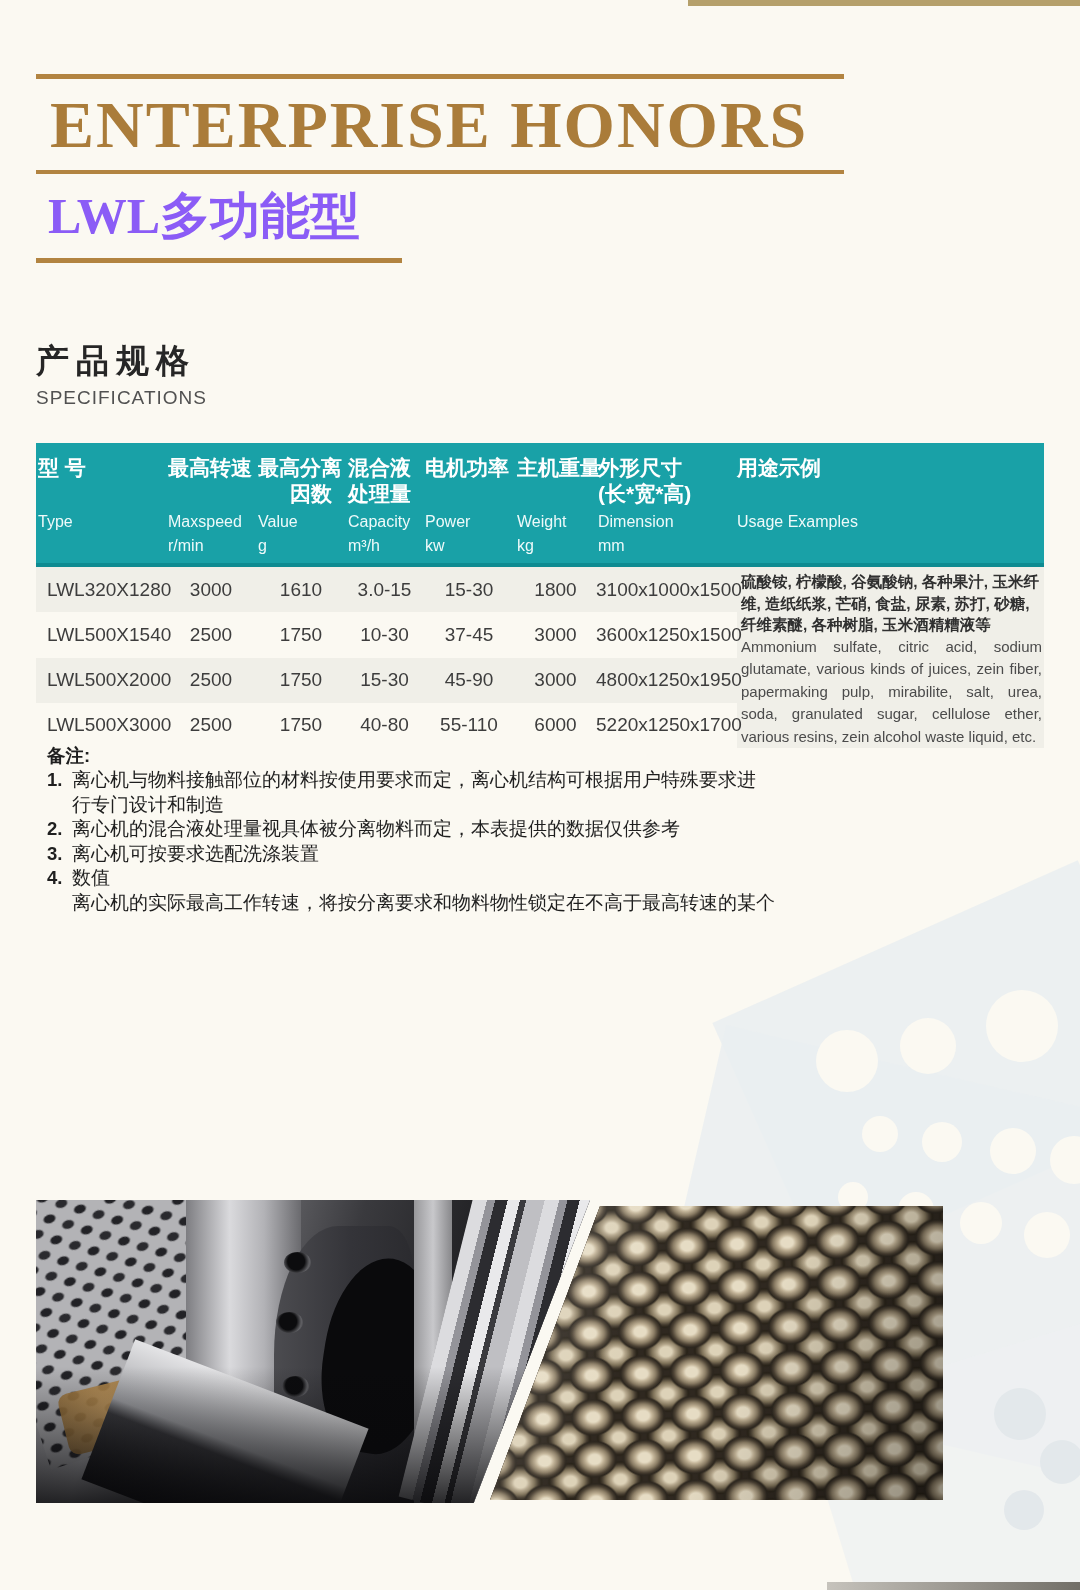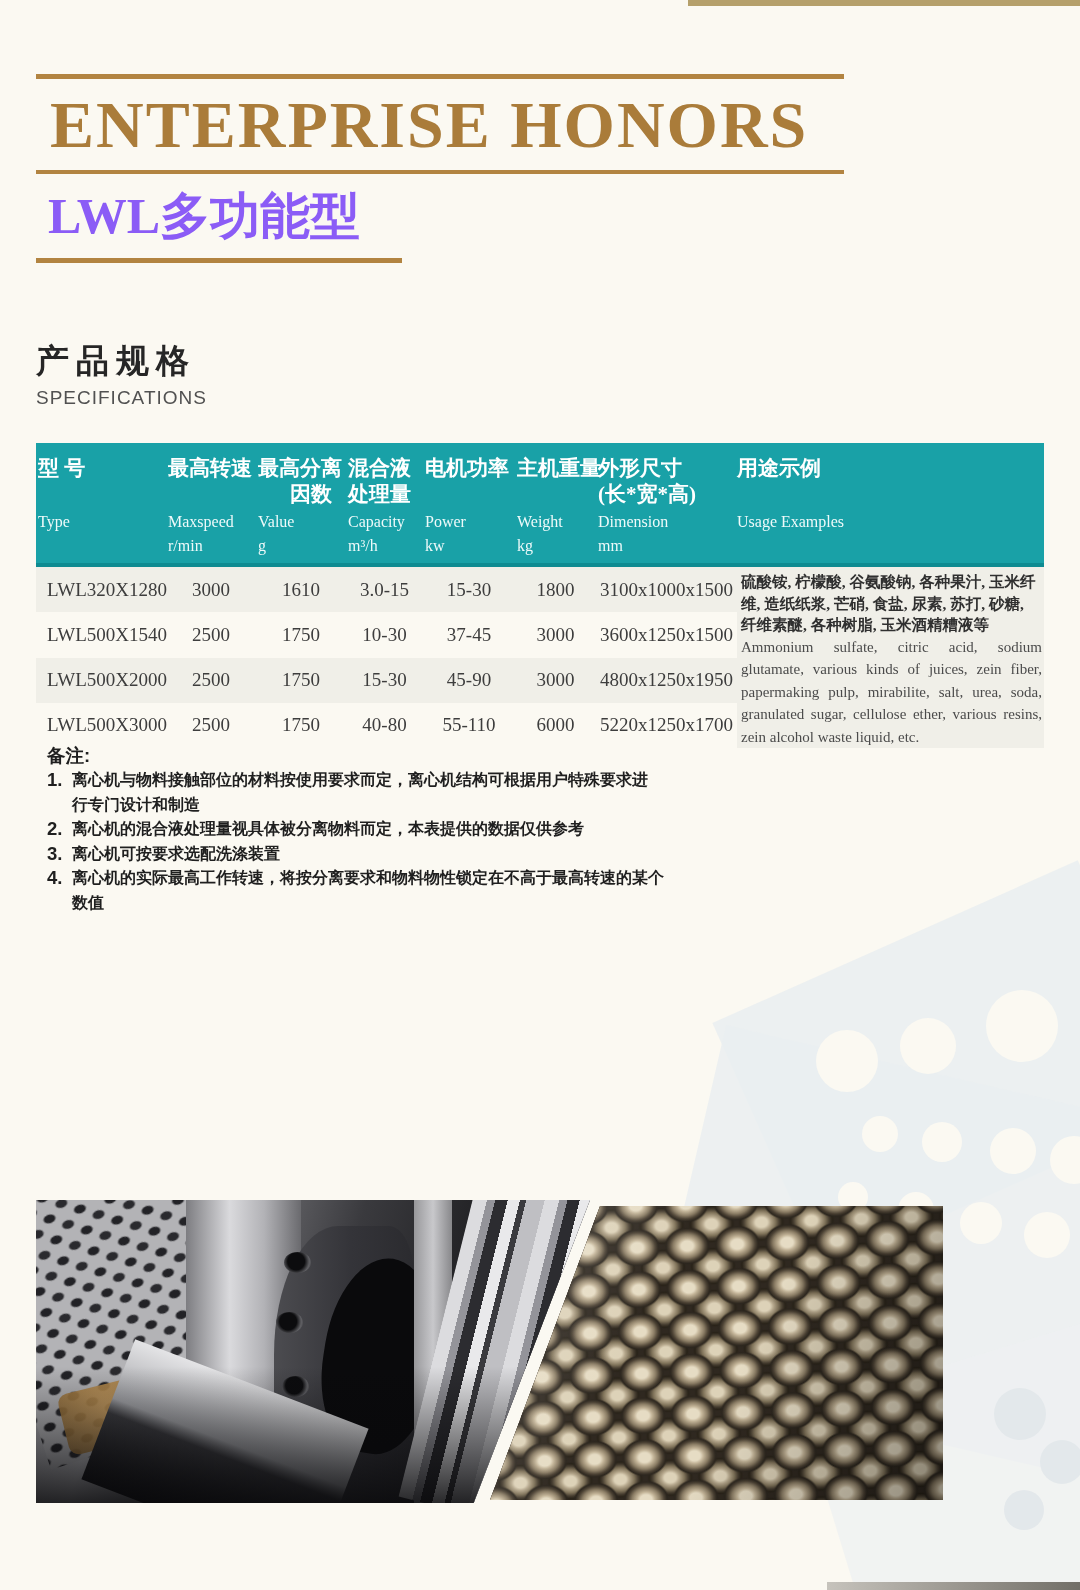--- a/index.html
+++ b/index.html
@@ -38,21 +38,21 @@
   .spec-heading { left:36px; top:338px; }
   .spec-cn {
     font-family:"Liberation Serif", serif;
     font-weight:bold; color:#262626;
     font-size:33px; line-height:46px; letter-spacing:7px;
   }
   .spec-en { color:#515151; font-size:19px; letter-spacing:1px; margin-top:3px; }
 
   
   .spec-table-wrap { left:36px; top:443px; width:1008px; }
-  table.spec { width:1008px; border-collapse:collapse; table-layout:fixed;font-family:Liberation Serif, serif; }
+  table.spec { width:1008px; border-collapse:collapse; table-layout:fixed; }
   thead th {
     background:#19a1a7;
     border-bottom:4px solid #0e8b91;
     text-align:left; vertical-align:top;
     padding:12px 0 6px 2px;
   }
   th .hcn { height:54px; }
   th .l1, th .l2 {
     font-size:21px; font-weight:bold; color:#ffffff;
     line-height:26px; min-height:0; white-space:nowrap;
@@ -75,21 +75,21 @@
   }
   .u-cn { font-size:15.5px; line-height:21.5px; color:#303030; font-weight:600; }
   .u-en { font-size:15px; line-height:22.5px; color:#4b4b4b; text-align:justify; }
 
   
   .notes { left:47px; top:743px; width:760px; color:#1f1f1f; }
   .notes-label { font-size:18.5px; font-weight:bold; line-height:25px; }
   .note-item { display:flex; }
   .note-num { width:25px; font-size:18.5px; font-weight:600; line-height:24.5px; }
   .note-lines { width:710px; }
-  .note-line { font-size:16px; font-weight:700; line-height:24.5px; white-space:nowrap; }
+  .note-line { font-size:19px; font-weight:400; line-height:24.5px; white-space:nowrap; }
 
   
   .watermark { right:0; top:930px; width:330px; height:645px; z-index:0; }
   .wm-shape { position:absolute; }
   .wm-a { right:-70px; top:0; width:400px; height:270px; background:#e9edf0; transform:rotate(-24deg); opacity:.8; }
   .wm-b { right:-40px; top:140px; width:440px; height:360px; background:#eaeef1; transform:rotate(13deg); opacity:.85; }
   .wm-c { right:-50px; top:430px; width:300px; height:250px; background:#edf0f2; transform:rotate(-17deg); opacity:.75; }
   .wm-dot { position:absolute; border-radius:50%; background:#fbf9f2; }
   .wm-dot.gray { background:#e3e8eb; }
 
@@ -309,22 +309,22 @@
   </div>
   <div class="note-item">
     <div class="note-num">3.</div>
     <div class="note-lines">
       <div class="note-line">离心机可按要求选配洗涤装置</div>
     </div>
   </div>
   <div class="note-item">
     <div class="note-num">4.</div>
     <div class="note-lines">
+      <div class="note-line">数值</div>
       <div class="note-line">离心机的实际最高工作转速，将按分离要求和物料物性锁定在不高于最高转速的某个</div>
-      <div class="note-line">数值</div>
     </div>
   </div>
 </div>
 
 <div class="abs watermark">
   <div class="wm-shape wm-a"></div>
   <div class="wm-shape wm-b"></div>
   <div class="wm-shape wm-c"></div>
   <div class="wm-dot" style="left:66px;top:100px;width:62px;height:62px;"></div>
   <div class="wm-dot" style="left:150px;top:88px;width:56px;height:56px;"></div>

